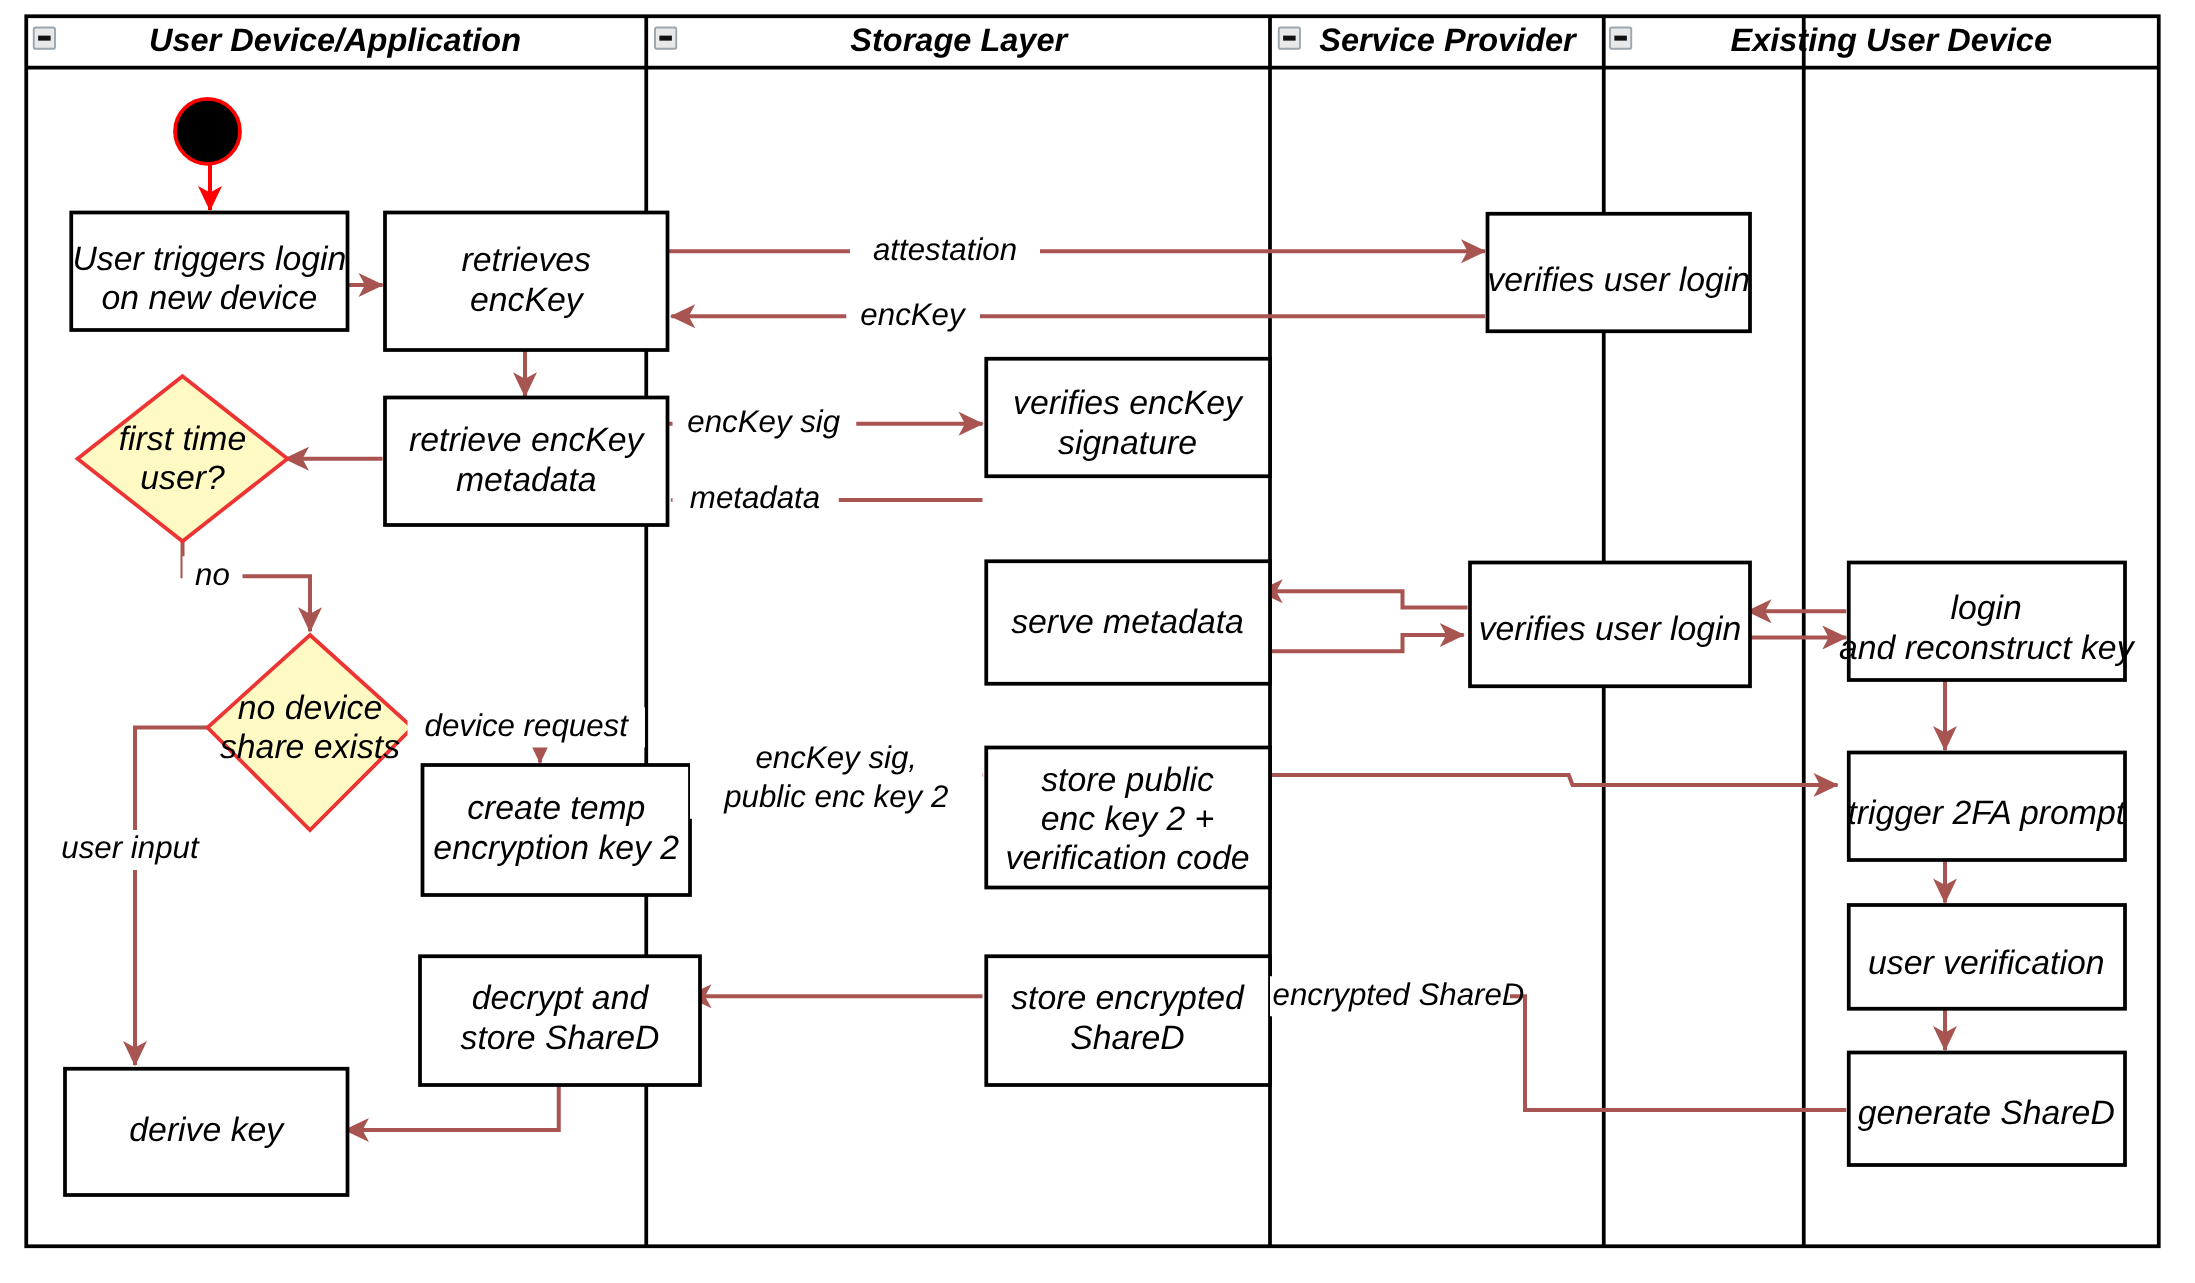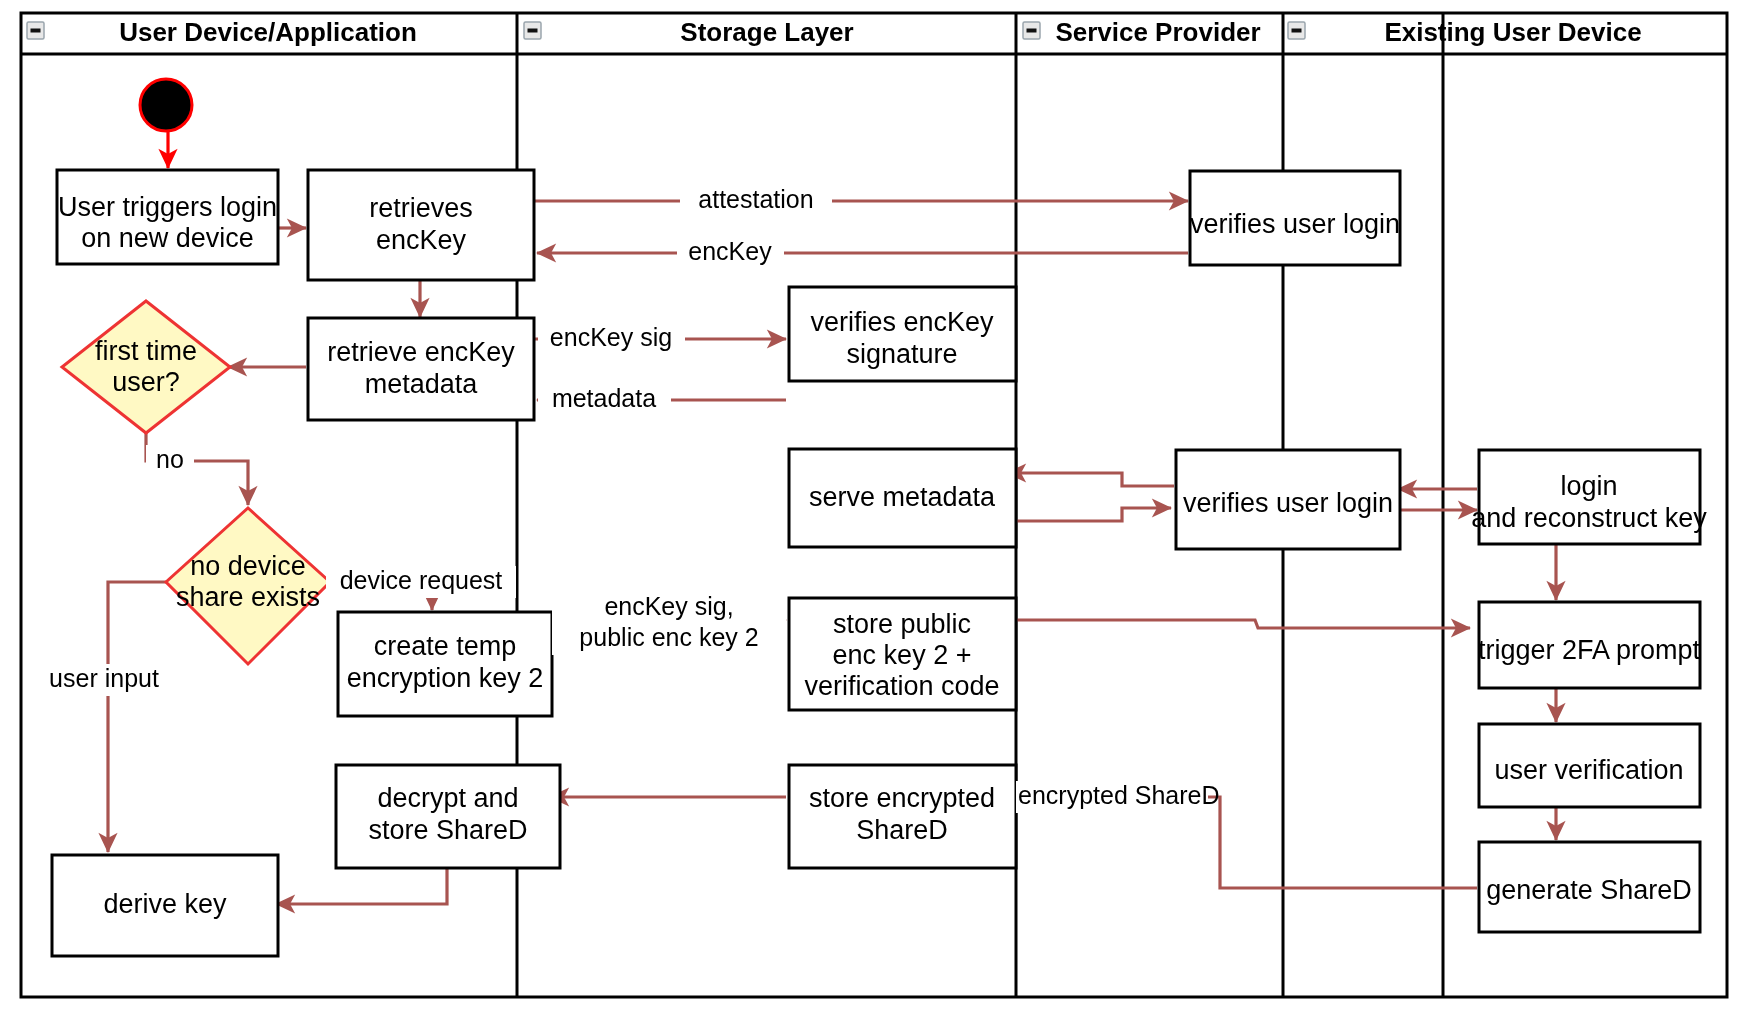--- a/index.html
+++ b/index.html
@@ -9,20 +9,21 @@
     width: 1756px;
     height: 1026px;
     overflow: hidden;
     font-family: "Liberation Sans", sans-serif;
   }
   #canvas {
     position: relative;
     width: 1756px;
     height: 1026px;
     background: #ffffff;
+    font-style: italic;
   }
   svg#diagram {
     position: absolute;
     left: 0;
     top: 0;
     width: 1756px;
     height: 1026px;
   }
   .lane-border { fill: none; stroke: #000000; stroke-width: 3; }
   .lane-divider { stroke: #000000; stroke-width: 3; }

